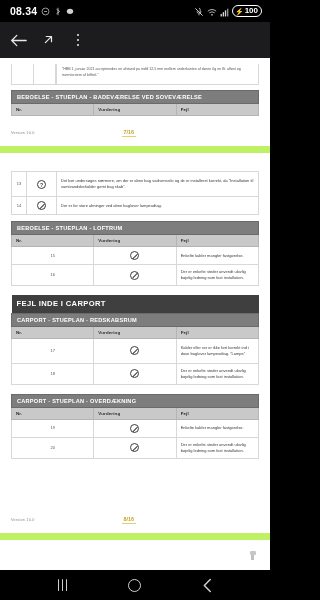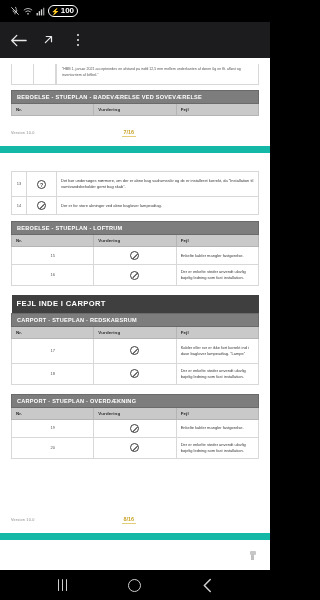--- a/index.html
+++ b/index.html
@@ -13,21 +13,21 @@
 
   
   .statusbar {
     height: 22px; flex: 0 0 22px;
     background: #000; color:#fff;
     display:flex; align-items:center; justify-content:space-between;
     padding: 0 8px 0 10px;
   }
   .sb-left { display:flex; align-items:center; gap:4px; }
   .sb-time { font-size: 10.5px; font-weight:700; letter-spacing:.2px; }
-  .sb-right { display:flex; align-items:center; gap:3px; }
+  .sb-right { display:flex; align-items:flex-end; gap:3px; }
   .sb-ico { display:inline-flex; align-items:center; justify-content:center; opacity:.95; }
   .batt {
     display:flex; align-items:center; gap:1px;
     border:1.2px solid #fff; border-radius:7px;
     padding: 0px 3px 0px 2px; height:12px;
     font-size:8px; font-weight:700; color:#fff; line-height:1;
   }
   .batt .bolt { font-size:7px; }
 
   
@@ -44,21 +44,21 @@
   .ab-titles { flex:1 1 auto; min-width:0; padding-left:2px; overflow:hidden; }
   .ab-title {
     font-size:13.5px; font-weight:700; color:#fff;
     white-space:nowrap; overflow:hidden; text-overflow:clip; line-height:1.12;
   }
   .ab-sub { font-size:7.5px; color:#b6b6b8; letter-spacing:.2px; line-height:1.2; margin-top:1px;}
   .kebab { display:flex; flex-direction:column; gap:2.5px; align-items:center; }
   .kebab i { width:2.6px; height:2.6px; border-radius:50%; background:#e9e9ea; display:block; }
 
   
-  .viewer { flex:1 1 auto; position:relative; background:#14b8a6; overflow:hidden; }
+  .viewer { flex:1 1 auto; position:relative; background:#bef264; overflow:hidden; }
   .page { background:#fff; width:100%; position:relative; }
   .page + .page { margin-top:7px; }
   .page-inner { padding: 6px 11px 0 11px; }
 
   
   .tbl { width:100%; border-collapse:collapse; table-layout:fixed; }
   .sec-major {
     background:#3f3f3f; color:#fff;
     font-size:7.6px; font-weight:700; letter-spacing:.35px;
     padding:4.2px 5px;
@@ -143,20 +143,39 @@
   .nav-recents { display:flex; gap:2.4px; }
   .nav-recents i { width:1.6px; height:12px; background:#cfcfcf; display:block; border-radius:.5px; }
   .nav-home { width:13px; height:13px; border:1.6px solid #cfcfcf; border-radius:50%; }
 </style>
 </head>
 <body>
 
 <div class="phone">
 
   <div class="statusbar">
+    <div class="sb-left">
+      <span class="sb-time">08.34</span>
+      <span class="sb-ico">
+        <svg width="9" height="9" viewBox="0 0 12 12">
+            <circle cx="6" cy="6" r="4.6" fill="none" stroke="#d8d8d8" stroke-width="1"></circle>
+            <path d="M4 6h4" stroke="#d8d8d8" stroke-width="1"></path>
+          </svg>
+      </span>
+      <span class="sb-ico">
+        <svg width="8" height="9" viewBox="0 0 10 12">
+            <path d="M3 3l4 3-4 3M5 1v10" stroke="#d8d8d8" stroke-width="1.1" fill="none"></path>
+          </svg>
+      </span>
+      <span class="sb-ico">
+        <svg width="8" height="8" viewBox="0 0 10 10">
+            <ellipse cx="5" cy="5.4" rx="4" ry="3.3" fill="#dcdcdc"></ellipse>
+          </svg>
+      </span>
+    </div>
     <div class="sb-right">
       <span class="sb-ico">
         <svg width="10" height="10" viewBox="0 0 12 12">
             <path d="M6 1.5a1.4 1.4 0 0 1 1.4 1.4v2.6A1.4 1.4 0 0 1 6 6.9" stroke="#e2e2e2" stroke-width="1" fill="none"></path>
             <path d="M3.6 5.2a2.4 2.4 0 0 0 4.8 0M6 8.4v1.6" stroke="#e2e2e2" stroke-width="1" fill="none"></path>
             <path d="M1.6 1.6l8.8 8.8" stroke="#e2e2e2" stroke-width="1.1"></path>
           </svg>
       </span>
       <span class="sb-ico">
         <svg width="10" height="9" viewBox="0 0 12 10">

